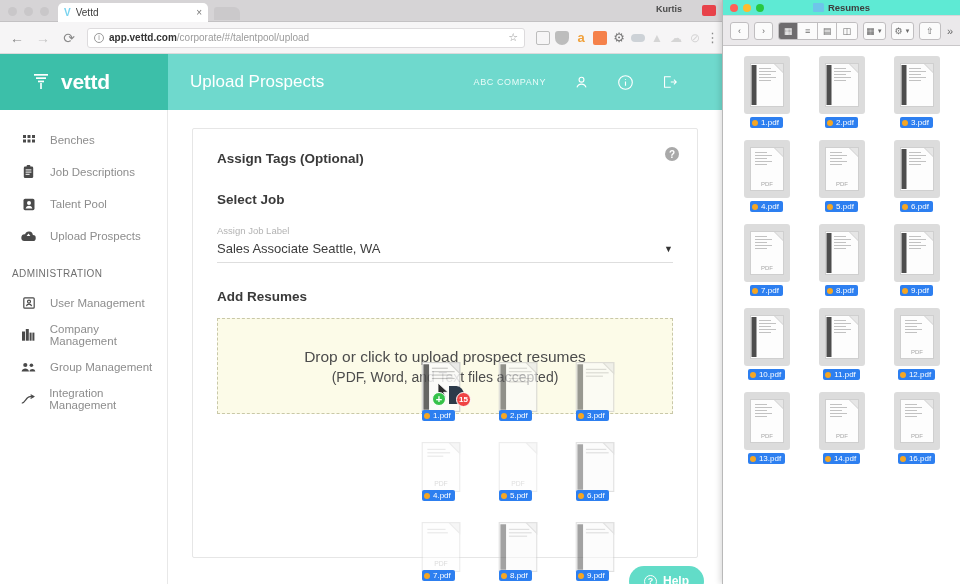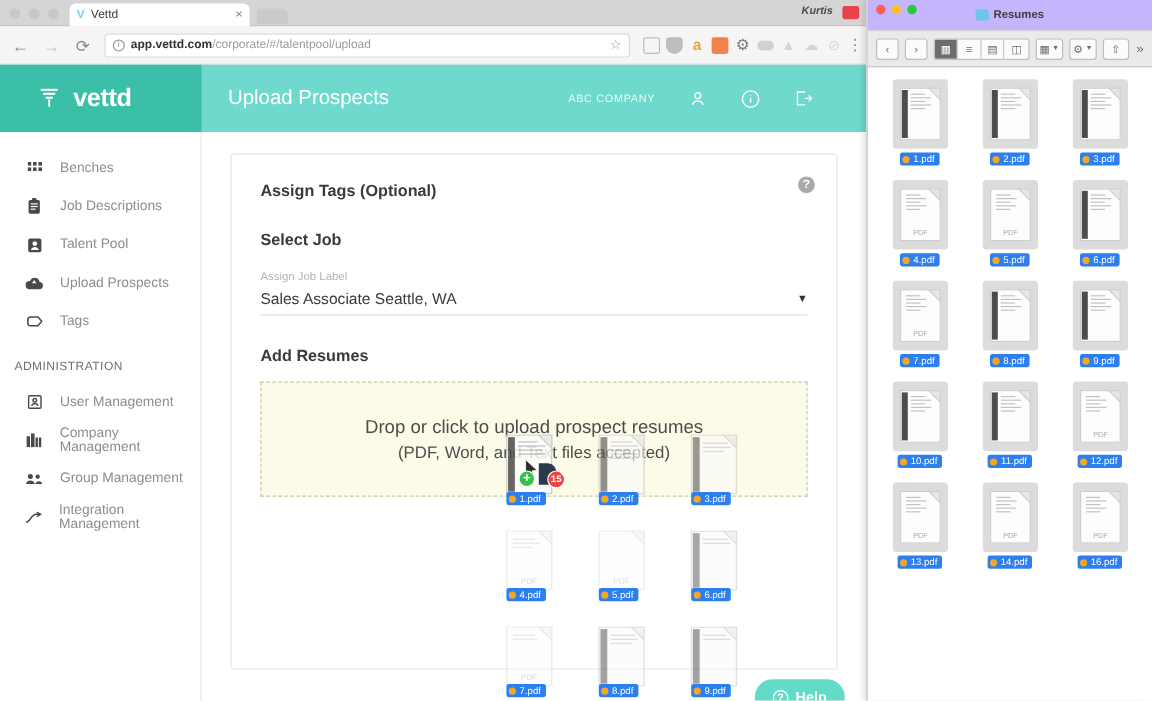--- a/index.html
+++ b/index.html
@@ -33,22 +33,22 @@
   .br-tab .ttl {
     font-size: 10px; color: #3c3c3c; flex: 1;
     white-space: nowrap; overflow: hidden;
   }
   .br-tab .xbtn { font-size: 10px; color: #777; line-height: 1; }
   .br-newtab {
     position: absolute; left: 214px; top: 7px; width: 26px; height: 13px;
     background: #cbc9cb; border-radius: 3px 6px 0 0;
   }
   .br-user {
-    position: absolute; right: 28px; top: 4px; font-size: 9px;
-    color: #4a4a4a; font-weight: bold; font-style: italic;
+    position: absolute; right: 40px; top: 4px; font-size: 9px;
+    color: #4a4a4a; font-weight: bold;
   }
   .br-winctl {
     position: absolute; right: 6px; top: 5px; width: 14px; height: 11px;
     background: #e8424a; border-radius: 2px;
   }
 
   .br-toolbar {
     position: relative; height: 32px; background: #f6f5f6;
     border-bottom: 1px solid #dcdadc; display: flex; align-items: center;
     padding: 0 6px; gap: 4px;
@@ -202,21 +202,21 @@
     border-radius: 0 50% 50% 0;
   }
 
   
   #finder {
     position: absolute; right: 0; top: 0; width: 238px; height: 584px;
     background: #ffffff; border-left: 1px solid #b9b9b9;
     box-shadow: -2px 0 6px rgba(0,0,0,.14); overflow: hidden;
   }
   .fd-title {
-    height: 26px; background: #c4b5fd; display: flex; align-items: center;
+    height: 16px; background: #5eead4; display: flex; align-items: center;
     justify-content: center; gap: 4px; position: relative;
     border-bottom: 1px solid #d8d6d8;
   }
   .fd-traffic { position: absolute; left: 7px; top: 4px; display: flex; gap: 5px;}
   .fd-traffic i { width: 8px; height: 8px; border-radius: 50%; display: block; }
   .fd-folder {
     width: 11px; height: 9px; background: #6ec5ea; border-radius: 1px 2px 1px 1px;
   }
   .fd-name { font-size: 9.5px; color: #3e3e3e; font-weight: bold; }
   .fd-toolbar {
@@ -385,28 +385,20 @@
           <span>Talent Pool</span>
         </div>
         <div class="nav-item">
           <span class="nav-ic">
             <svg width="15" height="11" viewBox="0 0 15 11" fill="#4a4a4a">
               <path d="M3.4 10h8.2a3 3 0 0 0 .3-6A4 4 0 0 0 4.1 3.2 3.4 3.4 0 0 0 3.4 10z"></path>
               <path d="M7.5 2.4 5.6 5h3.8z" fill="#fff"></path>
             </svg>
           </span>
           <span>Upload Prospects</span>
-        </div>
-        <div class="nav-item">
-          <span class="nav-ic">
-            <svg width="14" height="10" viewBox="0 0 14 10" fill="none" stroke="#4a4a4a" stroke-width="1.3">
-              <path d="M1.2 3.2a2 2 0 0 1 2-2h6.5l3 3.6-3 3.6H3.2a2 2 0 0 1-2-2z"></path>
-            </svg>
-          </span>
-          <span>Tags</span>
         </div>
 
         <div class="nav-section">ADMINISTRATION</div>
 
         <div class="nav-item">
           <span class="nav-ic">
             <svg width="12" height="12" viewBox="0 0 12 12" fill="none" stroke="#4a4a4a" stroke-width="1.2">
               <rect x="0.8" y="0.8" width="10.4" height="10.4" rx="1"></rect>
               <circle cx="6" cy="4.6" r="1.5"></circle>
                 <path d="M3.4 9.2c.4-1.4 1.4-2 2.6-2s2.2.6 2.6 2"></path>

